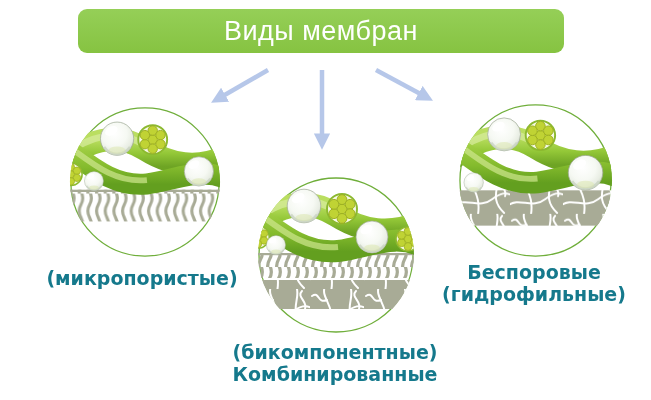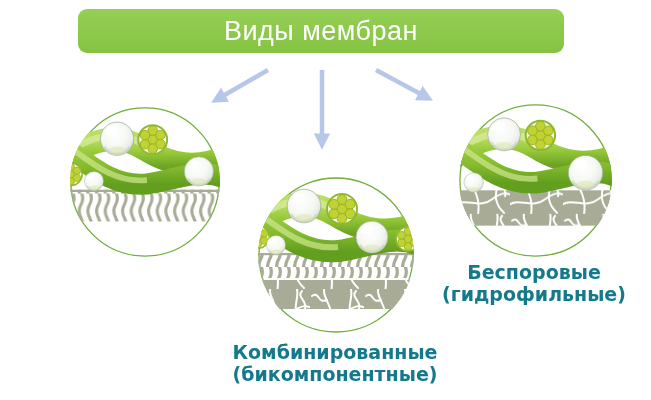--- a/index.html
+++ b/index.html
@@ -116,20 +116,21 @@
         <rect x="2" y="88" width="156" height="33" fill="url(#squigglePat)"></rect>
         <use href="#ribbon"></use>
         <use href="#flower" transform="translate(88,36)"></use>
         <use href="#flower" transform="translate(3,72) scale(0.78)"></use>
         <use href="#droplet" transform="translate(51,35) scale(1.08)"></use>
         <use href="#droplet" transform="translate(27,79) scale(0.62)"></use>
         <use href="#droplet" transform="translate(136,69) scale(0.95)"></use>
       </g>
     </svg>
     <div class="caption" style="left:2px;top:268px;width:280px">
+      <div>(микропористые)</div>
     </div>
   </div>
 
   
   <div style="display:contents">
     <svg class="illo" style="left:256px;top:175px" width="160" height="160" viewBox="0 0 160 160">
       <circle cx="80" cy="80" r="77" fill="#ffffff" stroke="#6fae3a" stroke-width="1.3"></circle>
       <g clip-path="url(#cclip)">
         <rect x="2" y="78" width="156" height="2.2" fill="#a8ab96"></rect>
         <rect x="2" y="78" width="156" height="25" fill="url(#squigglePat)"></rect>
@@ -137,22 +138,22 @@
         <use href="#ribbon" transform="translate(0,-6)"></use>
         <use href="#flower" transform="translate(86,34)"></use>
         <use href="#flower" transform="translate(2,62) scale(0.75)"></use>
         <use href="#flower" transform="translate(152,64) scale(0.8)"></use>
         <use href="#droplet" transform="translate(48,31) scale(1.05)"></use>
         <use href="#droplet" transform="translate(20,70) scale(0.6)"></use>
         <use href="#droplet" transform="translate(116,62) scale(1.0)"></use>
       </g>
     </svg>
     <div class="caption" style="left:185px;top:342px;width:300px">
+      <div>(бикомпонентные)</div>
       <div>Комбинированные</div>
-      <div>(бикомпонентные)</div>
     </div>
   </div>
 
   
   <div style="display:contents">
     <svg class="illo" style="left:457px;top:102px" width="157" height="157" viewBox="0 0 160 160">
       <circle cx="80" cy="80" r="77" fill="#ffffff" stroke="#6fae3a" stroke-width="1.3"></circle>
       <g clip-path="url(#cclip)">
         <rect x="2" y="90" width="156" height="36" fill="url(#cracklePat)"></rect>
         <use href="#ribbon"></use>

